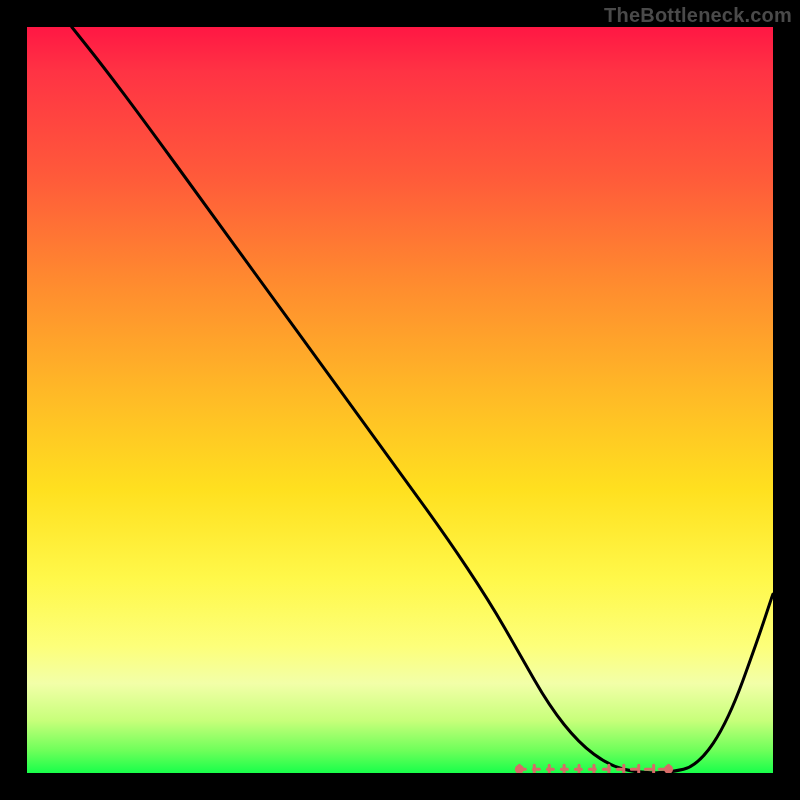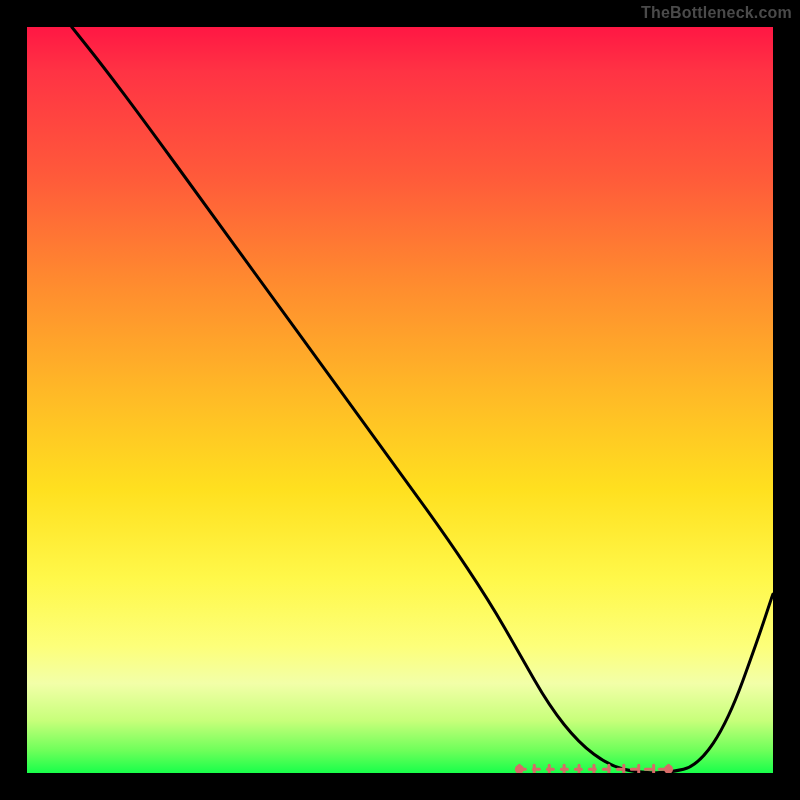--- a/index.html
+++ b/index.html
@@ -38,21 +38,21 @@
       #c7ff7a 93%,
       #6eff5a 97%,
       #18ff4a 100%
     );
   }
   .watermark {
     position: absolute;
     top: 4px;
     right: 8px;
     color: #4a4a4a;
-    font-size: 16px;
+    font-size: 20px;
     font-weight: 600;
     letter-spacing: 0.2px;
     user-select: none;
   }
   svg.curve {
     position: absolute;
     left: 0;
     top: 0;
   }
 </style>

